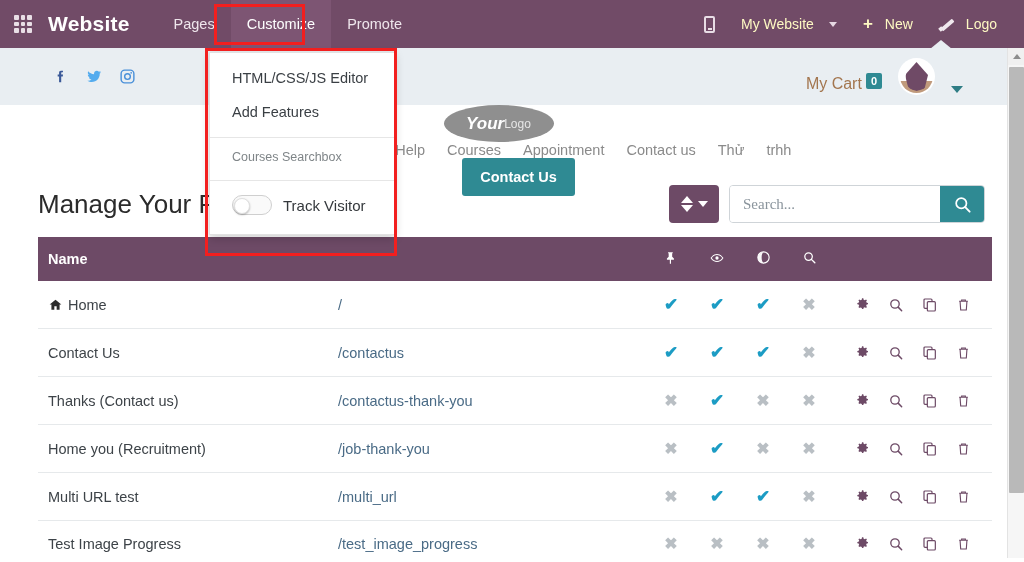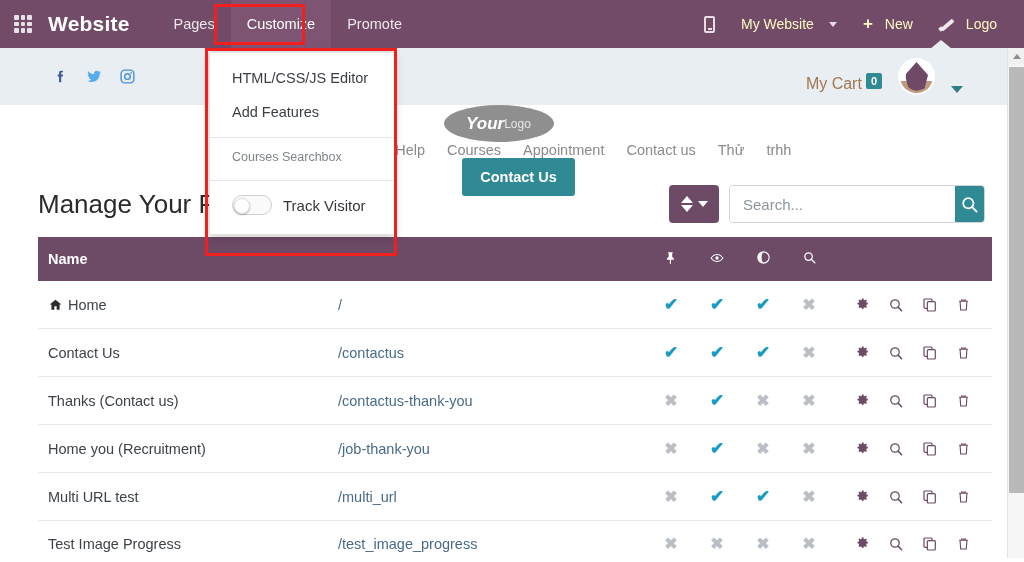--- a/index.html
+++ b/index.html
@@ -75,21 +75,21 @@
   .content-head { display:flex; align-items:center; }
   .page-title { font-size:26px; color:#2b2b2b; font-weight:normal; }
   .tools { margin-left:auto; display:flex; align-items:center; gap:10px; }
   .sort-btn { width:50px;height:38px;background:#6d4a66;border-radius:4px;display:flex;align-items:center;justify-content:center;gap:5px;cursor:pointer;}
   .updown { display:flex; flex-direction:column; gap:2px;}
   .updown i.u{width:0;height:0;border-left:6px solid transparent;border-right:6px solid transparent;border-bottom:7px solid #fff;}
   .updown i.d{width:0;height:0;border-left:6px solid transparent;border-right:6px solid transparent;border-top:7px solid #fff;}
   .sort-caret{width:0;height:0;border-left:5px solid transparent;border-right:5px solid transparent;border-top:6px solid #fff;}
   .search-group { display:flex; height:38px; border:1px solid #cfd4d8; border-radius:4px; overflow:hidden; width:256px;}
   .search-group input { border:none; outline:none; flex:1; padding:0 13px; font-size:15px; color:#55606a;
-      font-family:Liberation Sans, sans-serif; background:#fff;}
+      font-family:Liberation Serif, serif; background:#fff;}
   .search-group input::placeholder{ color:#8a949c; }
   .search-go { width:52px; background:#2f8a93; display:flex;align-items:center;justify-content:center;cursor:pointer;}
 
   
   table { width:100%; border-collapse:collapse; margin-top:14px; table-layout:fixed;}
   thead th { background:#6d4a66; color:#fff; font-size:14.5px; font-weight:bold; text-align:left;
      padding:13px 10px; height:40px;}
   thead th.c { text-align:center; font-weight:normal;}
   tbody td { padding:13px 10px; font-size:14.5px; color:#3d4348; border-bottom:1px solid #e6e9eb; height:40px;}
   tbody td.url { color:#4a6b86; }

